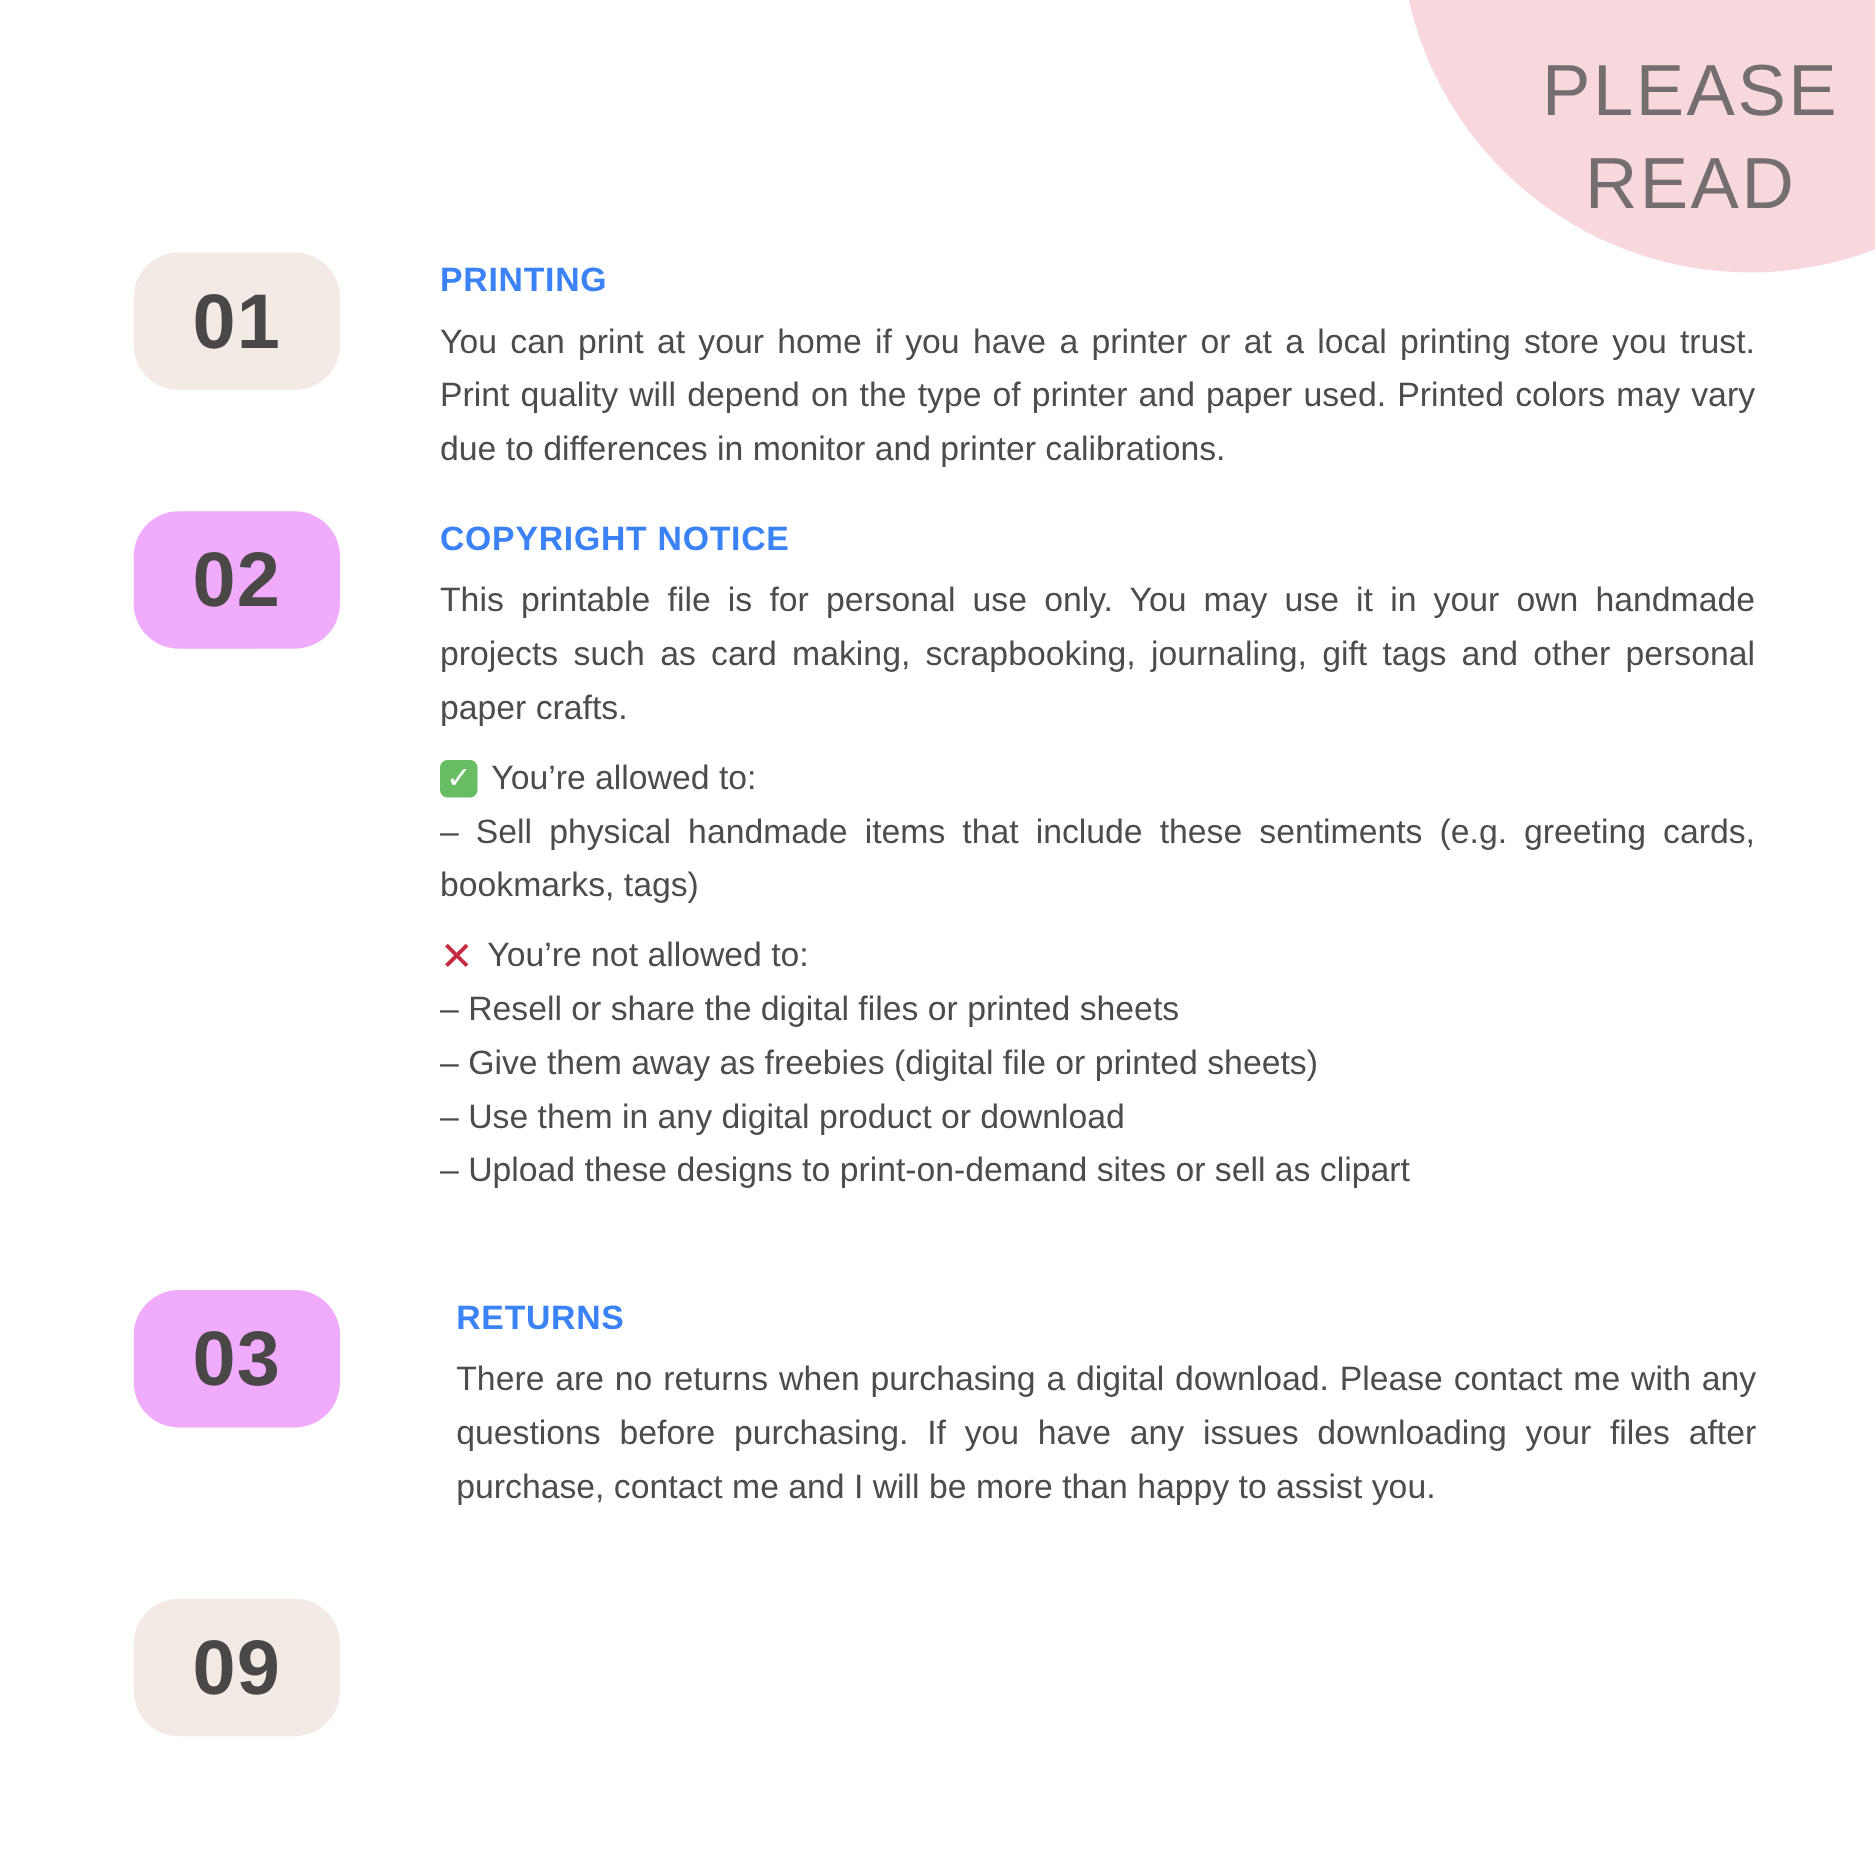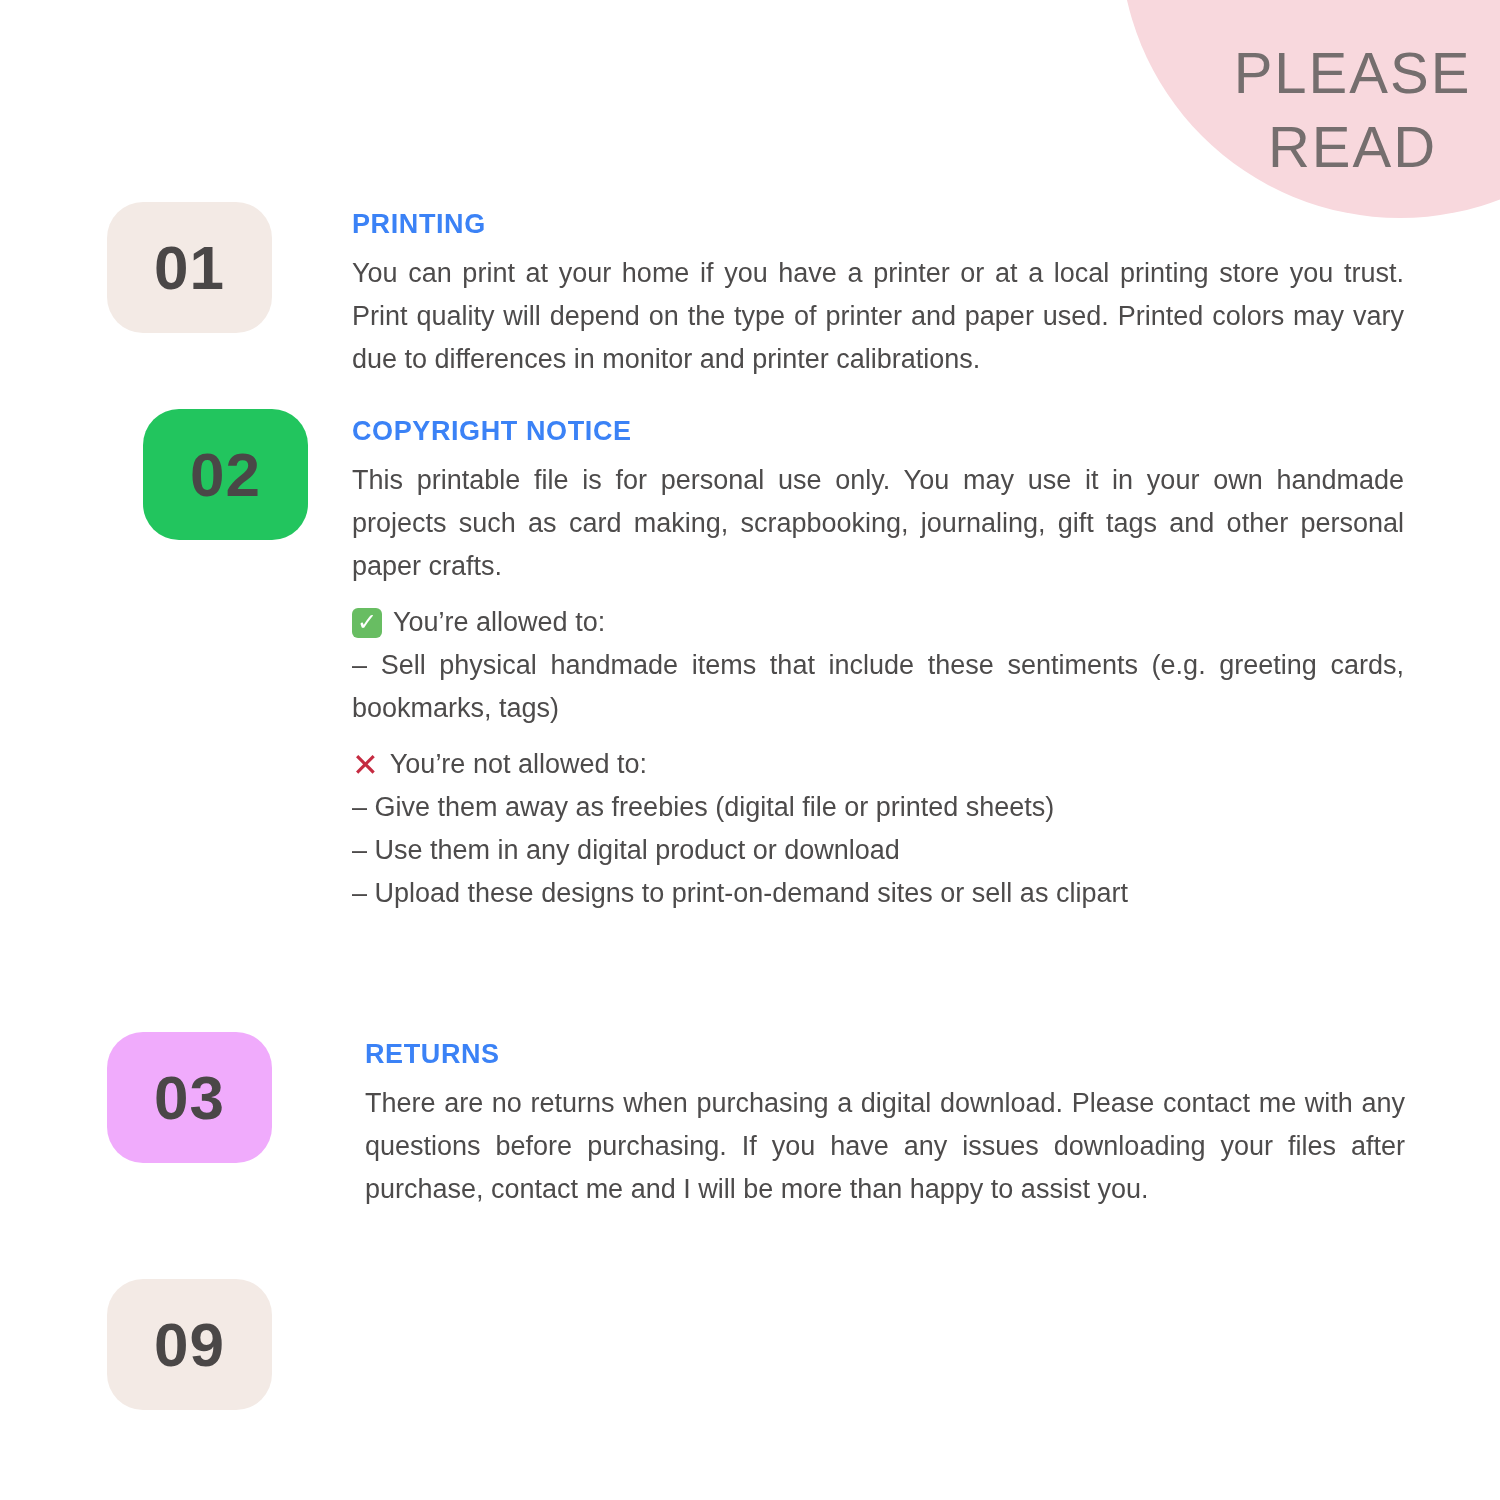--- a/index.html
+++ b/index.html
@@ -39,21 +39,21 @@
   .sec-1 { top: 200px; }
   .sec-2 { top: 407px; }
   .sec-3 { top: 1030px; }
   .sec-4 { top: 1277px; }
 
   .badge {
     position: absolute;
     left: 107px;
     top: 2px;
     width: 165px;
-    height: 131px;
+    height: 110px;
     border-radius: 36px;
     display: flex;
     align-items: center;
     justify-content: center;
     font-size: 62px;
     font-weight: bold;
     color: #4a4747;
     letter-spacing: 1px;
   }
 
@@ -110,38 +110,39 @@
 
   <section class="sec sec-1">
     <div class="badge" style="background-color: rgb(243, 234, 229);">01</div>
     <div class="content">
       <h2 class="sec-title">PRINTING</h2>
       <p class="body-text just">You can print at your home if you have a printer or at a local printing store you trust. Print quality will depend on the type of printer and paper used. Printed colors may vary due to differences in monitor and printer calibrations.</p>
     </div>
   </section>
 
   <section class="sec sec-2">
-    <div class="badge" style="background-color: #22c55e; margin-left: 36px;">02</div>
+    <div class="badge" style="background-color: #f0abfc;">02</div>
     <div class="content">
       <h2 class="sec-title">COPYRIGHT NOTICE</h2>
       <p class="body-text just">This printable file is for personal use only.  You may use it in your own handmade projects such as card making, scrapbooking, journaling, gift tags and other personal paper crafts.</p>
 
       <div class="icon-block">
         <div class="icon-row body-text">
           <span class="check-box" style="background-color: rgb(104, 189, 98); color: rgb(255, 255, 255);">✓</span>
           <span>You’re allowed to:</span>
         </div>
         <div class="body-text just">– Sell physical handmade items that include these sentiments (e.g. greeting cards, bookmarks, tags)</div>
       </div>
 
       <div class="icon-block">
         <div class="icon-row body-text">
           <span class="cross-mark" style="color: rgb(197, 43, 65);">✕</span>
           <span>You’re not allowed to:</span>
         </div>
+        <div class="body-text">– Resell or share the digital files or printed sheets</div>
         <div class="body-text">– Give them away as freebies (digital file or printed sheets)</div>
         <div class="body-text">– Use them in any digital product or download</div>
         <div class="body-text">– Upload these designs to print-on-demand sites or sell as clipart</div>
       </div>
     </div>
   </section>
 
   <section class="sec sec-3">
     <div class="badge" style="background-color: #f0abfc;">03</div>
     <div class="content">

